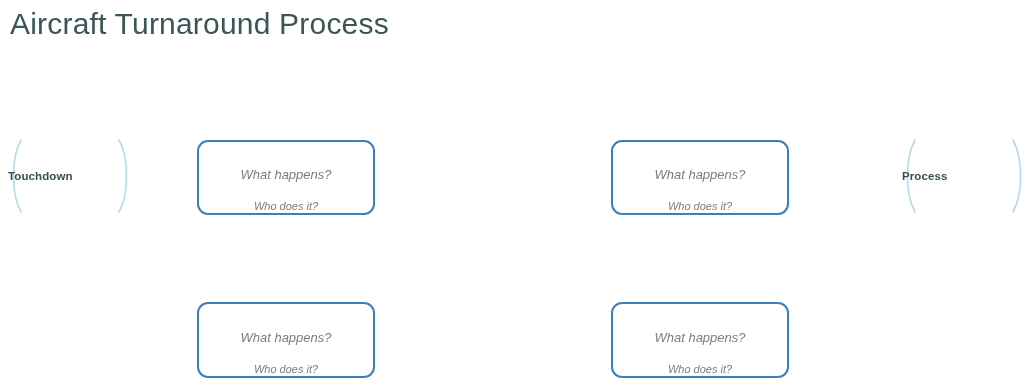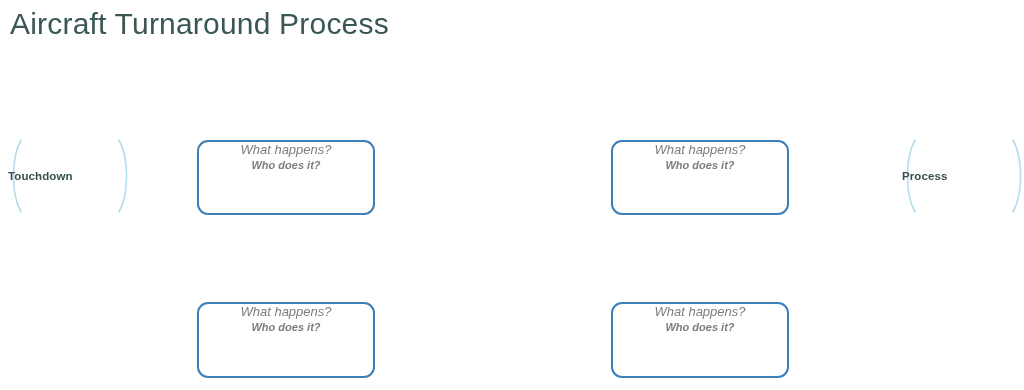--- a/index.html
+++ b/index.html
@@ -66,36 +66,36 @@
   
   .card {
     position: absolute;
     box-sizing: border-box;
     border: 2px solid #3d7fb8;
     border-radius: 11px;
     background: #ffffff;
     display: flex;
     flex-direction: column;
     align-items: center;
-    justify-content: flex-start;
+    justify-content: flex-end;
   }
   .card-line1 {
     font-size: 13px;
     font-style: italic;
     color: #7d7d7d;
     line-height: 16px;
     white-space: nowrap;
   }
   .card-line2 {
     font-size: 11px;
     font-style: italic;
     color: #7d7d7d;
     line-height: 14px;
     white-space: nowrap;
-    font-weight: bold;
+    margin-top: 16px;
   }
 </style>
 </head>
 <body style="background: rgb(255, 255, 255);">
 
 <div id="canvas">
 
   <div class="page-title" style="color: rgb(58, 87, 85);">Aircraft Turnaround Process</div>
 
   <div id="phases-layer">

